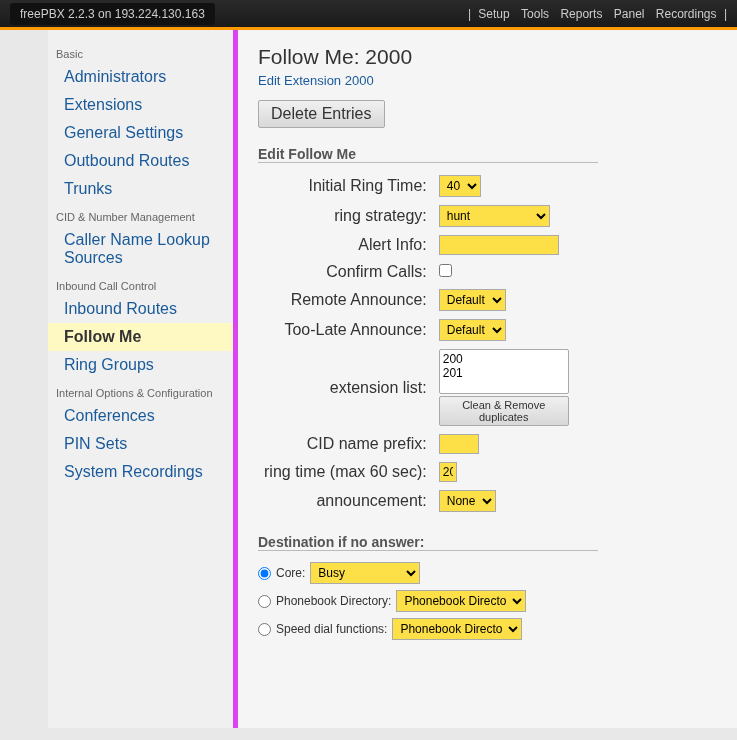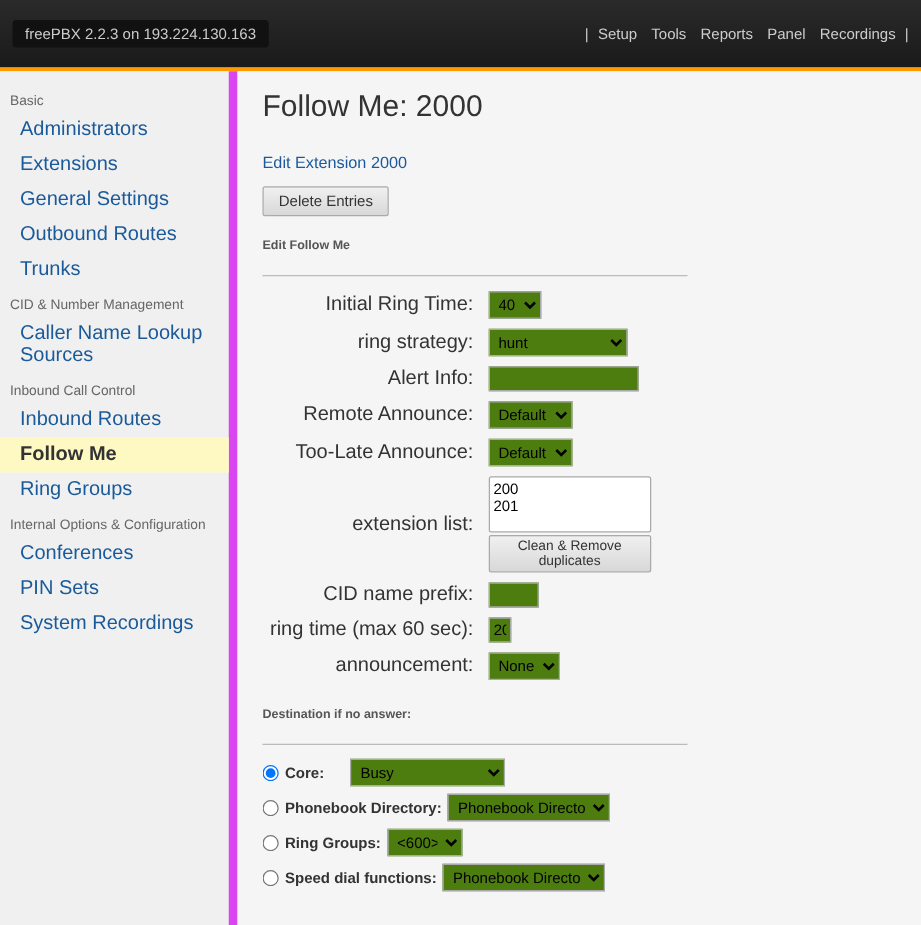--- a/index.html
+++ b/index.html
@@ -1,21 +1,21 @@
 <!DOCTYPE html>
 <html><head>
   <meta charset="utf-8">
   <style>
     * { box-sizing: border-box; margin: 0; padding: 0; }
     body { font-family: Arial, sans-serif; font-size: 12px; background: #e8e8e8; color: #333; }
 
     
     #topbar {
       background: linear-gradient(to bottom, #2a2a2a, #1a1a1a);
-      height: 57px;
+      height: 30px;
       display: flex;
       align-items: center;
       justify-content: space-between;
       padding: 0 10px;
       border-bottom: 3px solid #f90;
     }
     #topbar .brand {
       color: #ccc;
       font-size: 12px;
       background: #111;
@@ -35,23 +35,24 @@
     
     #layout {
       display: flex;
       min-height: calc(740px - 42px);
     }
 
     
     #sidebar {
       width: 190px;
       background: #f0f0f0;
-      border-right: 7px solid #d946ef;
+      border-right: 5px solid #d946ef;
       padding-top: 10px;
       flex-shrink: 0;
+      margin-left: 48px;
     }
     .sidebar-section-label {
       font-size: 11px;
       color: #666;
       padding: 8px 8px 3px 8px;
       font-weight: normal;
     }
     .sidebar-item {
       display: block;
       padding: 5px 8px 5px 16px;
@@ -67,49 +68,49 @@
     }
 
     
     #main {
       flex: 1;
       background: #f5f5f5;
       padding: 15px 20px;
     }
 
     h1.page-title {
-      font-size: 24px;
+      font-size: 21px;
       font-weight: normal;
       color: #333;
-      margin-bottom: 22px;
+      margin-bottom: 4px;
     }
     .edit-link {
       color: #1a5a9a;
       font-size: 13px;
       text-decoration: none;
       display: block;
       margin-bottom: 12px;
     }
 
     .btn {
       background: linear-gradient(to bottom, #f0f0f0, #d8d8d8);
       border: 1px solid #aaa;
       padding: 4px 12px;
-      font-size: 12px;
+      font-size: 16px;
       cursor: pointer;
       color: #333;
       border-radius: 2px;
     }
 
     .section-title {
-      font-size: 10px;
+      font-size: 14px;
       font-weight: bold;
       color: #555;
       margin: 18px 0 6px 0;
-      padding-bottom: 18px;
+      padding-bottom: 0;
       border-bottom: 1px solid #bbb;
       width: 340px;
     }
 
     .form-table {
       margin-top: 8px;
       border-collapse: collapse;
     }
     .form-table tr td {
       padding: 4px 6px;
@@ -121,21 +122,21 @@
       font-size: 16px;
       white-space: nowrap;
     }
     .form-table td:last-child {
       text-align: left;
     }
 
     select, input[type="text"] {
       font-size: 12px;
       border: 1px solid #aaa;
-      background: #4d7c0f;
+      background: #fde047;
       padding: 2px 3px;
     }
 
     input[type="checkbox"] {
       cursor: pointer;
     }
 
     .extension-list-box {
       width: 130px;
       height: 45px;
@@ -160,21 +161,20 @@
     }
 
     .radio-row {
       display: flex;
       align-items: center;
       gap: 5px;
       padding: 3px 0;
     }
     .radio-row label {
       font-size: 12px;
-      font-weight: bold;
     }
 
     .dest-section {
       margin-top: 12px;
     }
     .dest-section .section-title {
       margin-bottom: 8px;
     }
 
     .ring-time-input {
@@ -256,20 +256,26 @@
           </select>
         </td>
       </tr>
       <tr>
         <td>Alert Info:</td>
         <td>
           <input type="text" style="width: 120px;">
         </td>
       </tr>
       <tr>
+        <td>Confirm Calls:</td>
+        <td>
+          <input type="checkbox" style="">
+        </td>
+      </tr>
+      <tr>
         <td>Remote Announce:</td>
         <td>
           <select>
             <option selected="">Default</option>
             <option>None</option>
           </select>
         </td>
       </tr>
       <tr>
         <td>Too-Late Announce:</td>
@@ -312,42 +318,35 @@
       </tr>
     </tbody>
       </table>
 
     <div class="dest-section">
       <div class="section-title">Destination if no answer:</div>
 
       <div class="radio-row">
         <input type="radio" name="dest" checked="" style="">
         <label>Core:</label>
-        <select style="width:124px;margin-left:16px;">
+        <select style="width:110px;">
           <option selected="">Busy</option>
           <option>Congestion</option>
           <option>Hangup</option>
         </select>
       </div>
       <div class="radio-row">
         <input type="radio" name="dest" style="">
         <label>Phonebook Directory:</label>
         <select style="width:130px;">
           <option selected="">Phonebook Directory</option>
         </select>
       </div>
       <div class="radio-row">
         <input type="radio" name="dest" style="">
-        <label>Ring Groups:</label>
-        <select style="width:60px;">
-          <option selected="">&lt;600&gt;</option>
-        </select>
-      </div>
-      <div class="radio-row">
-        <input type="radio" name="dest" style="">
         <label>Speed dial functions:</label>
         <select style="width:130px;">
           <option selected="">Phonebook Directory</option>
         </select>
       </div>
     </div>
   </div>
 </div>
 
 </body></html>

